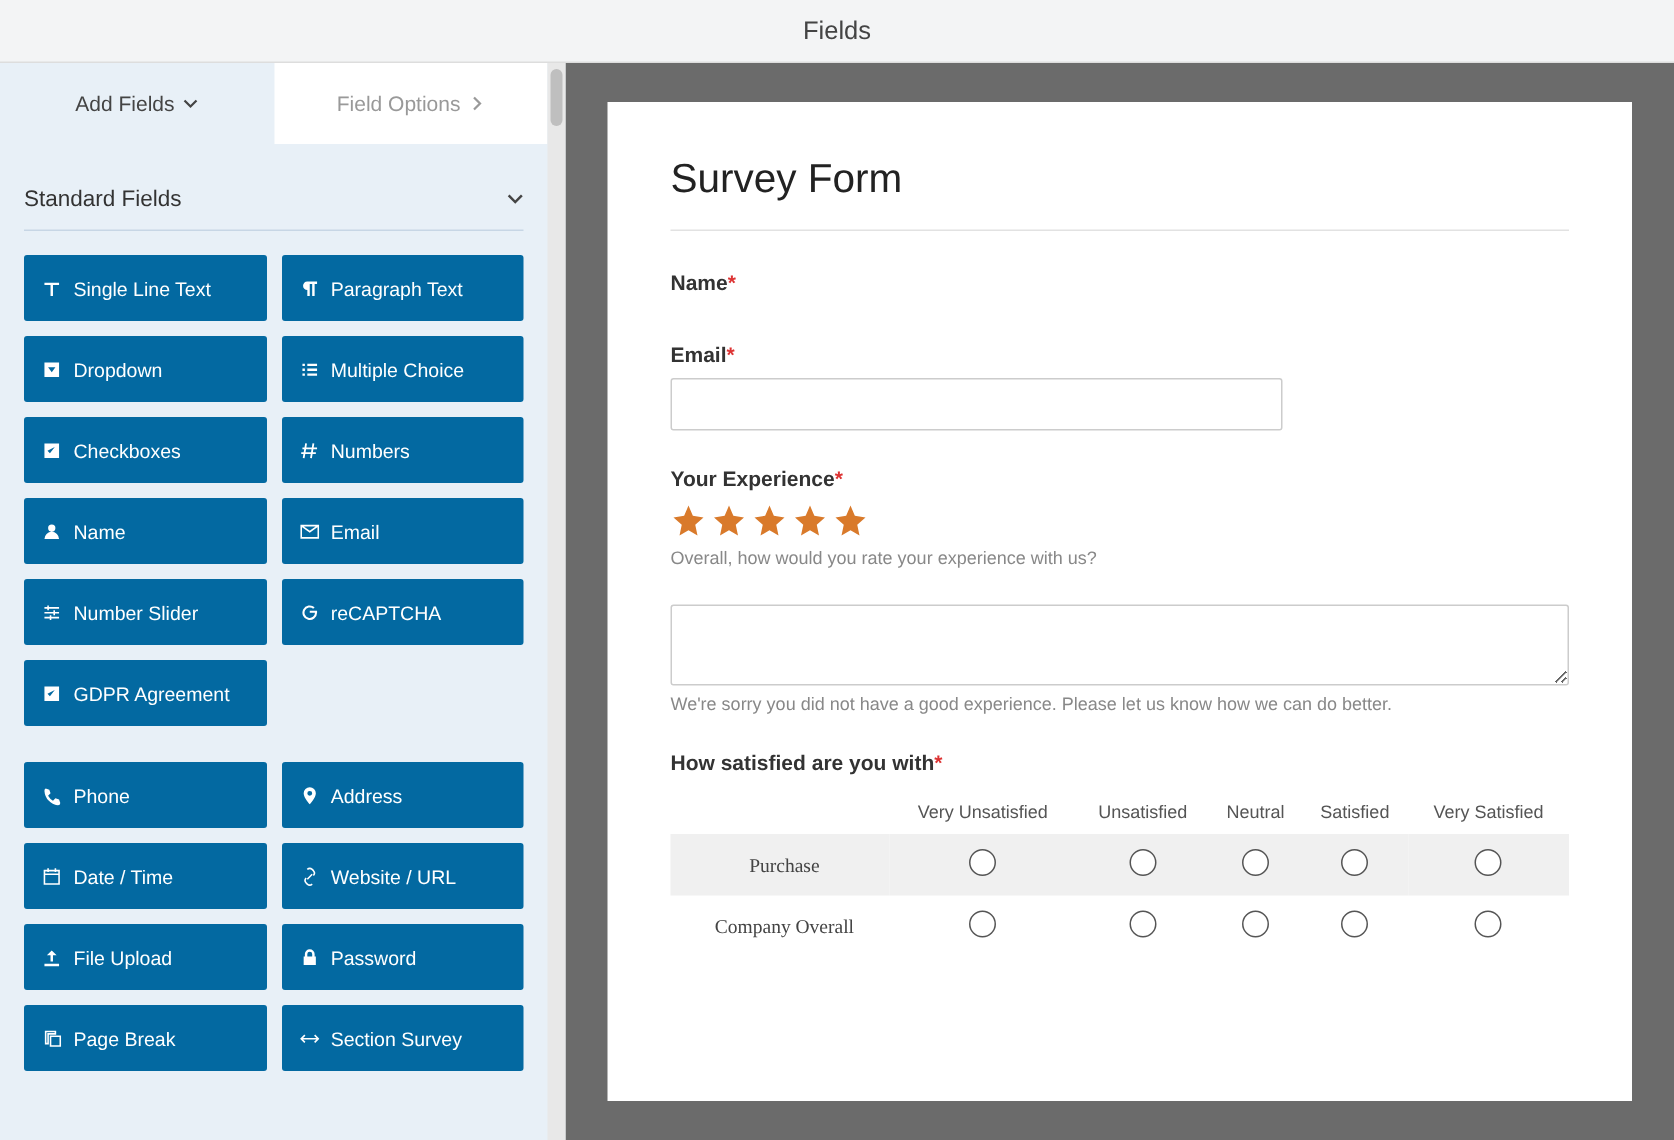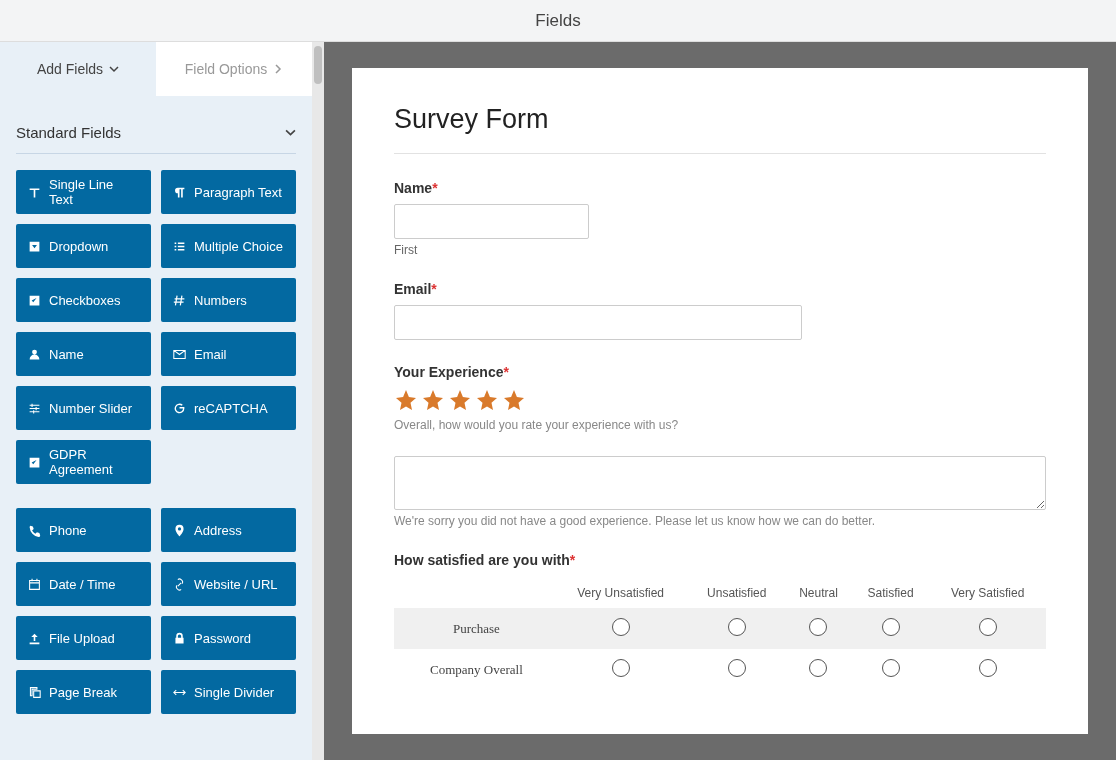--- a/index.html
+++ b/index.html
@@ -1,19 +1,19 @@
 <!DOCTYPE html>
 <html><head>
 <meta charset="utf-8">
 <style>
 * { box-sizing: border-box; margin: 0; padding: 0; }
 body { font-family: -apple-system, "Segoe UI", Arial, sans-serif; background: #f3f4f5; width: 1116px; height: 760px; overflow: hidden; }
 .header-bar { height: 42px; display: flex; align-items: center; justify-content: center; border-bottom: 1px solid #ddd; font-size: 17px; color: #444; }
 .main { display: flex; height: calc(100% - 42px); }
-.sidebar-wrap { width: 324px; display: flex; background: #e8f0f7; }
+.sidebar-wrap { width: 377px; display: flex; background: #e8f0f7; }
 .sidebar { flex: 1; overflow-y: auto; }
 .sidebar-scroll { width: 12px; background: #e8e8e8; position: relative; }
 .sidebar-scroll-thumb { position: absolute; top: 4px; left: 2px; right: 2px; height: 38px; background: #bfbfbf; border-radius: 4px; }
 .tabs { display: flex; height: 54px; }
 .tab { flex: 1; display: flex; align-items: center; justify-content: center; font-size: 14px; color: #444; gap: 6px; cursor: pointer; }
 .tab.active { background: #e8f0f7; }
 .tab.inactive { background: #fff; color: #999; }
 .tab svg { width: 10px; height: 10px; }
 .panel { padding: 14px 16px 4px; }
 .panel-head { display: flex; justify-content: space-between; align-items: center; padding: 14px 0 12px; border-bottom: 1px solid #c7d6e5; margin-bottom: 16px; cursor: pointer; }
@@ -191,42 +191,38 @@
           <button class="field-btn">
               <svg viewBox="0 0 16 16">
                 <path d="M3 2h8v2H5v8H3zm4 4h8v8H7z" fill="none" stroke="currentColor" stroke-width="1.3"></path>
               </svg>
               <span>Page Break</span>
             </button>
           <button class="field-btn">
               <svg viewBox="0 0 16 16">
                 <path d="M1 8h14M4 5l-3 3 3 3M12 5l3 3-3 3" fill="none" stroke="currentColor" stroke-width="1.3"></path>
               </svg>
-              <span>Single Divider</span>
+              <span>Section Survey</span>
             </button>
         </div>
       </div>
 
     </div>
     <div class="sidebar-scroll">
       <div class="sidebar-scroll-thumb"></div>
     </div>
   </div>
 
   <div class="preview">
     <div class="form-card">
       <h1 class="form-title">Survey Form</h1>
 
       <div class="field-block">
         <label class="field-label"><span>Name</span><span class="req">*</span></label>
         <div class="name-row">
-          <div class="name-col">
-            <input class="text-input" style="">
-            <span class="sub-label">First</span>
-          </div>
         </div>
       </div>
 
       <div class="field-block">
         <label class="field-label"><span>Email</span><span class="req">*</span></label>
         <input class="text-input email-input" style="">
       </div>
 
       <div class="field-block">
         <label class="field-label"><span>Your Experience</span><span class="req">*</span></label>

